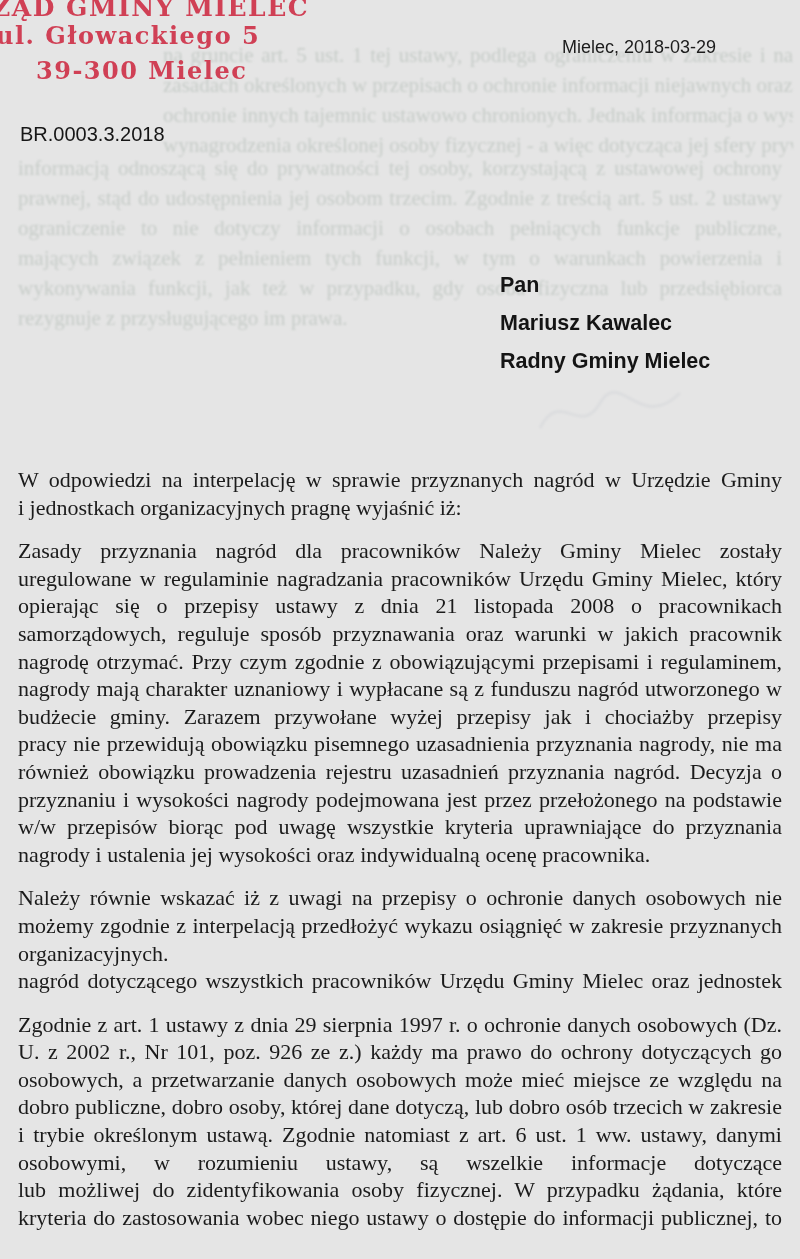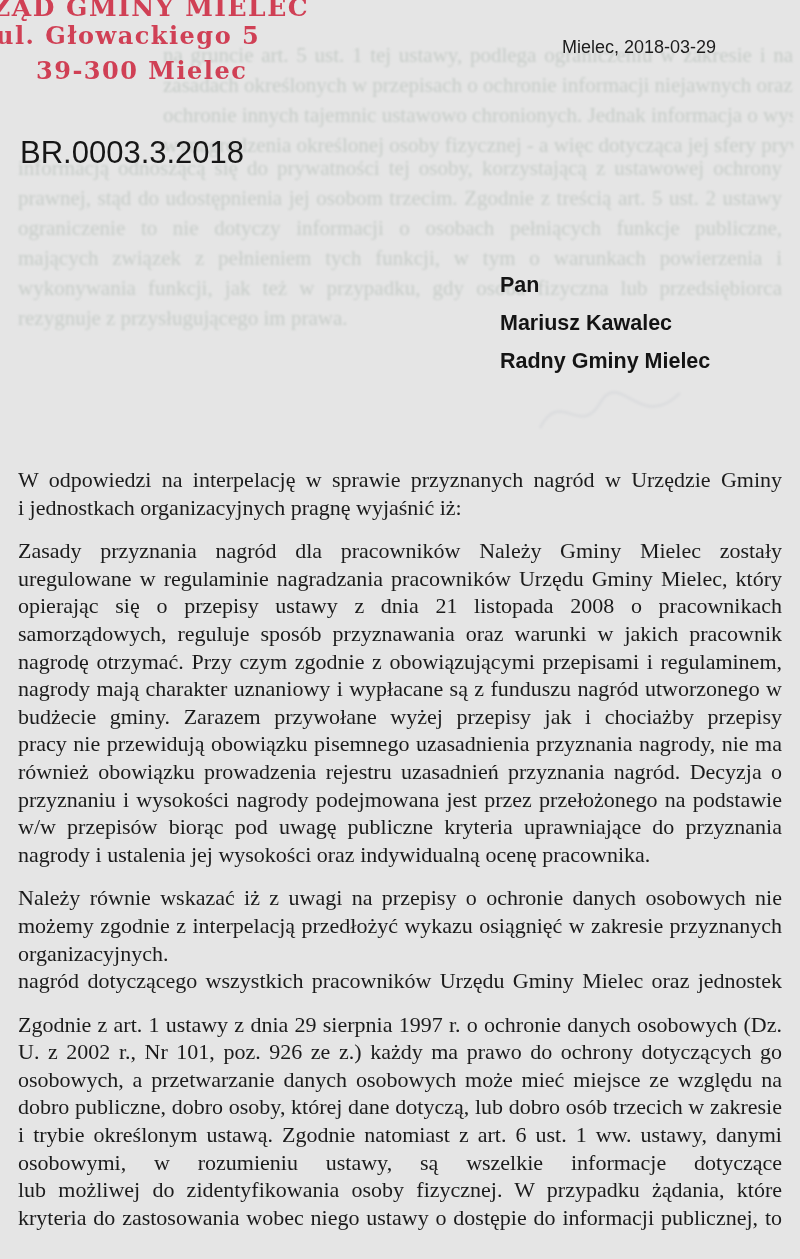--- a/index.html
+++ b/index.html
@@ -40,23 +40,23 @@
   .lh1{left:-8px;top:-7px;font-size:25px;}
   .lh2{left:-4px;top:21px;font-size:24px;}
   .lh3{left:36px;top:56px;font-size:24px;}
 
   .date-line{
     position:absolute;left:562px;top:37px;
     font-family:"Liberation Sans", sans-serif;
     font-size:18px;color:#1c1c1c;white-space:nowrap;
   }
   .ref-number{
-    position:absolute;left:20px;top:135px;
+    position:absolute;left:20px;top:123px;
     font-family:"Liberation Sans", sans-serif;
-    font-size:31px;color:#161616;white-space:nowrap;
+    font-size:20px;color:#161616;white-space:nowrap;
   }
   .recipient{
     position:absolute;left:500px;top:273px;
     font-family:"Liberation Sans", sans-serif;
     font-weight:bold;font-size:21.5px;color:#141414;
   }
   .recipient div{height:38px;line-height:24px;white-space:nowrap;}
 
   
   .letter-body{
@@ -127,21 +127,21 @@
         <div class="body-line">Zasady przyznania nagród dla pracowników Należy Gminy Mielec zostały</div>
         <div class="body-line">uregulowane w regulaminie nagradzania pracowników Urzędu Gminy Mielec, który</div>
         <div class="body-line">opierając się o przepisy ustawy z dnia 21 listopada 2008 o pracownikach</div>
         <div class="body-line">samorządowych, reguluje sposób przyznawania oraz warunki w jakich pracownik może</div>
         <div class="body-line">nagrodę otrzymać. Przy czym zgodnie z obowiązującymi przepisami i regulaminem,</div>
         <div class="body-line">nagrody mają charakter uznaniowy i wypłacane są z funduszu nagród utworzonego w</div>
         <div class="body-line">budżecie gminy. Zarazem przywołane wyżej przepisy jak i chociażby przepisy kodeksu</div>
         <div class="body-line">pracy nie przewidują obowiązku pisemnego uzasadnienia przyznania nagrody, nie ma</div>
         <div class="body-line">również obowiązku prowadzenia rejestru uzasadnień przyznania nagród. Decyzja o</div>
         <div class="body-line">przyznaniu  i wysokości nagrody podejmowana jest przez przełożonego na podstawie</div>
-        <div class="body-line">w/w przepisów biorąc pod uwagę publiczne kryteria uprawniające do przyznania</div>
+        <div class="body-line">w/w przepisów biorąc pod uwagę wszystkie kryteria uprawniające do przyznania</div>
         <div class="body-line no-stretch">nagrody i ustalenia jej wysokości oraz indywidualną ocenę pracownika.</div>
       </div>
       <div class="paragraph">
         <div class="body-line">Należy równie wskazać iż z uwagi na przepisy o ochronie danych osobowych nie</div>
         <div class="body-line">możemy zgodnie z interpelacją przedłożyć wykazu osiągnięć w zakresie przyznanych</div>
         <div class="body-line no-stretch">organizacyjnych.</div>
         <div class="body-line">nagród dotyczącego wszystkich pracowników Urzędu Gminy Mielec oraz jednostek</div>
       </div>
       <div class="paragraph">
         <div class="body-line">Zgodnie z art. 1 ustawy z dnia 29 sierpnia 1997 r. o ochronie danych osobowych (Dz.</div>

